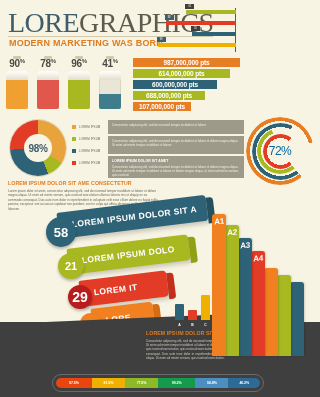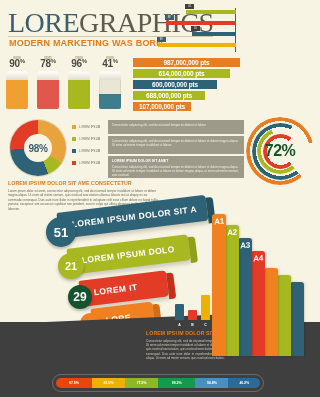--- a/index.html
+++ b/index.html
@@ -78,21 +78,21 @@
   
   .card{position:absolute;background:#9e9a8a;color:#f2f0e6;padding:3px 4px;box-sizing:border-box;}
   .card .ch{font-size:3.4px;font-weight:bold;color:#fff;margin-bottom:2px;letter-spacing:.1px;}
   .card .cp{font-size:3px;line-height:4.2px;color:#efede2;}
 
   
   .conc{position:absolute;left:246px;top:117px;width:68px;height:68px;}
   .ring{position:absolute;border-radius:50%;}
   .conc-lbl{
     position:absolute;left:50%;top:50%;transform:translate(-50%,-50%);
-    font-size:16px;font-weight:bold;color:#14532d;letter-spacing:-.5px;
+    font-size:12px;font-weight:normal;color:#0369a1;letter-spacing:-.5px;
   }
 
   
   .sec-h{position:absolute;left:8px;top:180px;font-size:5.2px;font-weight:bold;color:#e07b1e;letter-spacing:.1px;}
   .sec-p{position:absolute;left:8px;top:189px;width:152px;font-size:3.1px;line-height:4.4px;color:#6b6858;}
 
   
   .ribbons{position:absolute;left:0;top:205px;width:210px;height:145px;}
   .rib{position:absolute;transform-origin:left center;}
   .rib-band{position:relative;height:26px;border-radius:2px 4px 4px 2px;box-shadow:2px 3px 4px rgba(0,0,0,.18);}
@@ -261,35 +261,35 @@
   <div class="sec-h">LOREM IPSUM DOLOR SIT AME CONSECTETUR</div>
   <div class="sec-p">Lorem ipsum dolor sit amet, consectetur adipiscing elit, sed do eiusmod tempor incididunt ut labore et dolore magna aliqua. Ut enim ad minim veniam, quis nostrud exercitation ullamco laboris nisi ut aliquip ex ea commodo consequat. Duis aute irure dolor in reprehenderit in voluptate velit esse cillum dolore eu fugiat nulla pariatur, excepteur sint occaecat cupidatat non proident, sunt in culpa qui officia deserunt mollit anim id est laborum.</div>
 
   <div class="ribbons" id="ribbons">
       <div class="rib" style="left: 58px; top: 8px; width: 150px; transform: rotate(-7deg);">
         <div class="rib-band" style="background: rgb(46, 98, 119);">
           <div class="rb-txt">LOREM IPSUM DOLOR SIT A</div>
           <div class="rb-face" style="background: rgb(36, 80, 95);"></div>
         </div>
       </div>
-      <div class="rib-circ" style="left: 46px; top: 12px; width: 30px; height: 30px; background: rgb(46, 98, 119); font-size: 13px;">51</div>
+      <div class="rib-circ" style="left: 46px; top: 12px; width: 30px; height: 30px; background: rgb(46, 98, 119); font-size: 13px;">58</div>
       <div class="rib" style="left: 68px; top: 44px; width: 122px; transform: rotate(-7deg);">
         <div class="rib-band" style="background: rgb(168, 184, 32);">
           <div class="rb-txt">LOREM IPSUM DOLO</div>
           <div class="rb-face" style="background: rgb(143, 160, 20);"></div>
         </div>
       </div>
       <div class="rib-circ" style="left: 58px; top: 48px; width: 26px; height: 26px; background: rgb(168, 184, 32); font-size: 11px;">21</div>
       <div class="rib" style="left: 80px; top: 76px; width: 88px; transform: rotate(-7deg);">
         <div class="rib-band" style="background: rgb(226, 59, 38);">
           <div class="rb-txt">LOREM IT</div>
           <div class="rb-face" style="background: rgb(195, 47, 29);"></div>
         </div>
       </div>
-      <div class="rib-circ" style="left: 68px; top: 80px; width: 24px; height: 24px; background: #14532d; font-size: 12px;">29</div>
+      <div class="rib-circ" style="left: 68px; top: 80px; width: 24px; height: 24px; background: #b91c1c; font-size: 14px;">29</div>
       <div class="rib" style="left: 92px; top: 104px; width: 62px; transform: rotate(-7deg);">
         <div class="rib-band" style="background: rgb(240, 128, 32);">
           <div class="rb-txt">LORE</div>
           <div class="rb-face" style="background: rgb(214, 108, 20);"></div>
         </div>
       </div>
       <div class="rib-circ" style="left: 80px; top: 108px; width: 21px; height: 21px; background: rgb(240, 128, 32); font-size: 9px;">14</div>
     </div>
 
   <div class="vbars" id="vbars">

